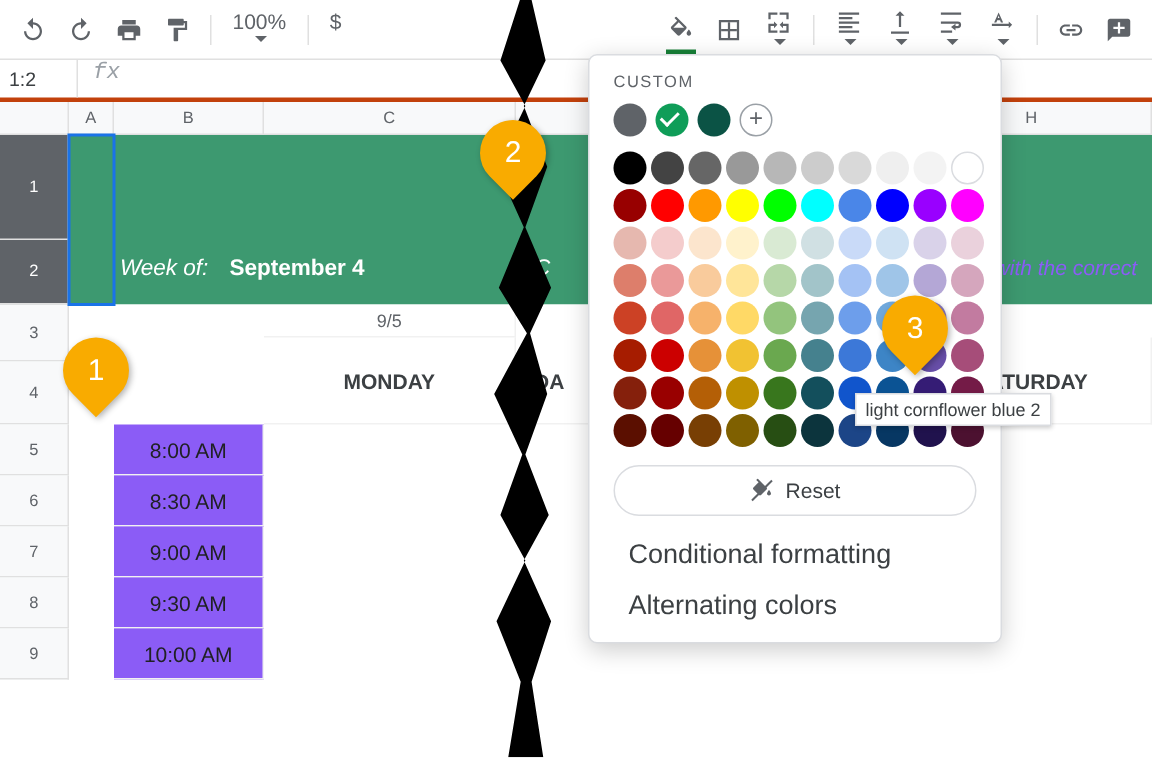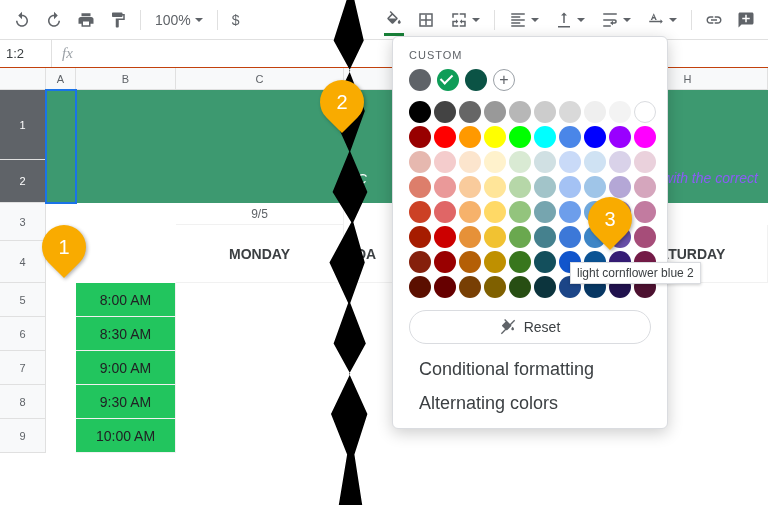--- a/index.html
+++ b/index.html
@@ -3,27 +3,27 @@
 <meta charset="utf-8">
 <style>
   * { box-sizing: border-box; margin: 0; padding: 0; font-family: Arial, sans-serif; }
   body { width: 768px; height: 505px; background: #fff; overflow: hidden; position: relative; }
 
   
   .toolbar { height: 40px; border-bottom: 1px solid #e0e0e0; display: flex; align-items: center; padding: 0 8px; gap: 4px; color: #5f6368; }
   .tbtn { width: 28px; height: 28px; display: inline-flex; align-items: center; justify-content: center; border-radius: 2px; cursor: pointer; }
   .tbtn svg { width: 18px; height: 18px; fill: #5f6368; }
   .tsep { width: 1px; height: 20px; background: #e0e0e0; margin: 0 4px; }
-  .tdrop { display: inline-flex; align-items: center; gap: 2px; padding: 0 6px; height: 28px; cursor: pointer; font-size: 14px; }
+  .tdrop { display: inline-flex; align-items: center; gap: 2px; padding: 0 6px; height: 28px; cursor: pointer; font-size: 14px; flex-direction: column; }
   .chev { width:0;height:0;border-left:4px solid transparent;border-right:4px solid transparent;border-top:4px solid #5f6368;display:inline-block;margin-left:2px;}
 
   
-  .fbar { height: 28px; border-bottom: 1px solid #c2410c; display:flex; align-items:center; }
+  .fbar { height: 28px; border-bottom: 3px solid #c2410c; display:flex; }
   .namebox { width: 52px; height: 100%; border-right:1px solid #e0e0e0; display:flex; align-items:center; padding:0 6px; font-size:13px; color:#3c4043;}
-  .fxbox { padding:0 10px; color:#9aa0a6; font-family: Liberation Serif, serif; font-style: italic; font-size: 15px;}
+  .fxbox { padding:0 10px; color:#9aa0a6; font-family: Liberation Mono, monospace; font-style: italic; font-size: 15px;}
 
   
   .sheet { position: absolute; top: 68px; left: 0; right: 0; bottom: 0; }
   .colhdrs { height:22px; display:flex; position: relative;}
   .corner { width:46px; border-right:1px solid #e0e0e0; border-bottom:1px solid #e0e0e0; background:#f8f9fa;}
   .colhdr { border-right:1px solid #e0e0e0; border-bottom:1px solid #e0e0e0; background:#f8f9fa; display:flex;align-items:center;justify-content:center; font-size:11px; color:#5f6368;}
   .col-a{width:30px}.col-b{width:100px}.col-c{width:168px}.col-d{width:138px}.col-h{width:140px}
 
   .rows { position:absolute; top:22px; left:0; right:0; bottom:0;}
   .rowhdr { width:46px; border-right:1px solid #e0e0e0; border-bottom:1px solid #e0e0e0; background:#f8f9fa; display:flex;align-items:center;justify-content:center; font-size:11px; color:#5f6368; position:absolute; left:0;}
@@ -32,21 +32,21 @@
   .hdrband{position:absolute;left:46px;top:0;right:0;height:113px;background:#3d9970;}
   .selband{position:absolute;left:46px;top:0;width:30px;height:113px;outline:2px solid #1a73e8;outline-offset:-1px;pointer-events:none;z-index:5;}
   .title{position:absolute;left:80px;top:32px;color:#fff;font-size:28px;font-weight:400;letter-spacing:1px;}
   .week{position:absolute;left:80px;top:80px;color:#fff;font-size:15px;font-style:italic;}
   .week b{font-style:normal;font-weight:700;margin-left:14px;}
   .rightnote{position:absolute;right:10px;top:80px;color:#8b5cf6;font-size:14px;font-style:italic;margin-left:15px;}
 
   .cell{position:absolute;border-right:1px solid #f1f1f1;border-bottom:1px solid #f1f1f1;display:flex;align-items:center;justify-content:center;font-size:13px;color:#202124;}
   .dayhdr{font-weight:700;font-size:14px;color:#3c4043;}
   .daypre{font-size:12px;color:#5f6368;}
-  .timecell{background:#22c55e;font-size:14px;}
+  .timecell{background:#8b5cf6;font-size:14px;}
 
   
   .rip{position:absolute;top:0;bottom:0;left:318px;width:52px;z-index:40;pointer-events:none;}
   .rip::before{content:'';position:absolute;inset:0;background:#000;clip-path:polygon(55% 0,30% 8%,62% 14%,25% 22%,60% 30%,28% 38%,64% 44%,22% 52%,58% 60%,30% 68%,62% 74%,25% 82%,56% 90%,40% 100%,85% 100%,70% 90%,95% 82%,60% 74%,92% 68%,62% 60%,90% 52%,68% 44%,95% 38%,62% 30%,90% 22%,60% 14%,88% 8%,70% 0);} 
 
   
   .popover{position:absolute;left:392px;top:36px;width:276px;background:#fff;border:1px solid #dadce0;border-radius:6px;box-shadow:0 4px 16px rgba(0,0,0,.2);z-index:60;padding:12px 16px 8px;}
   .pop-sec-lbl{font-size:11px;letter-spacing:1px;color:#5f6368;margin-bottom:8px;}
   .custom-row{display:flex;gap:6px;align-items:center;margin-bottom:10px;}
   .swatch{width:22px;height:22px;border-radius:50%;position:relative;}
@@ -181,20 +181,21 @@
     <div class="rowhdr" style="top:113px;height:38px">3</div>
     <div class="rowhdr" style="top:151px;height:42px">4</div>
     <div class="rowhdr" style="top:193px;height:34px">5</div>
     <div class="rowhdr" style="top:227px;height:34px">6</div>
     <div class="rowhdr" style="top:261px;height:34px">7</div>
     <div class="rowhdr" style="top:295px;height:34px">8</div>
     <div class="rowhdr" style="top:329px;height:34px">9</div>
 
     <div class="hdrband"></div>
     <div class="selband"></div>
+    <div class="week"><span>Week of:</span><b>September 4</b></div>
     <div style="position:absolute;left:356px;top:80px;color:#fff;font-style:italic;font-size:15px">C</div>
     <div class="rightnote">with the correct</div>
 
     <div style="position:absolute;left:46px;top:113px;right:0;height:256px;background:#fff"></div>
 
     <div class="cell daypre" style="left:176px;top:113px;width:168px;height:22px">9/5</div>
     <div class="cell dayhdr" style="left:176px;top:135px;width:168px;height:58px">MONDAY</div>
     <div class="cell dayhdr" style="left:356px;top:135px;width:50px;height:58px;justify-content:flex-start">DA</div>
     <div class="cell dayhdr" style="right:0;top:135px;width:160px;height:58px">SATURDAY</div>
 

